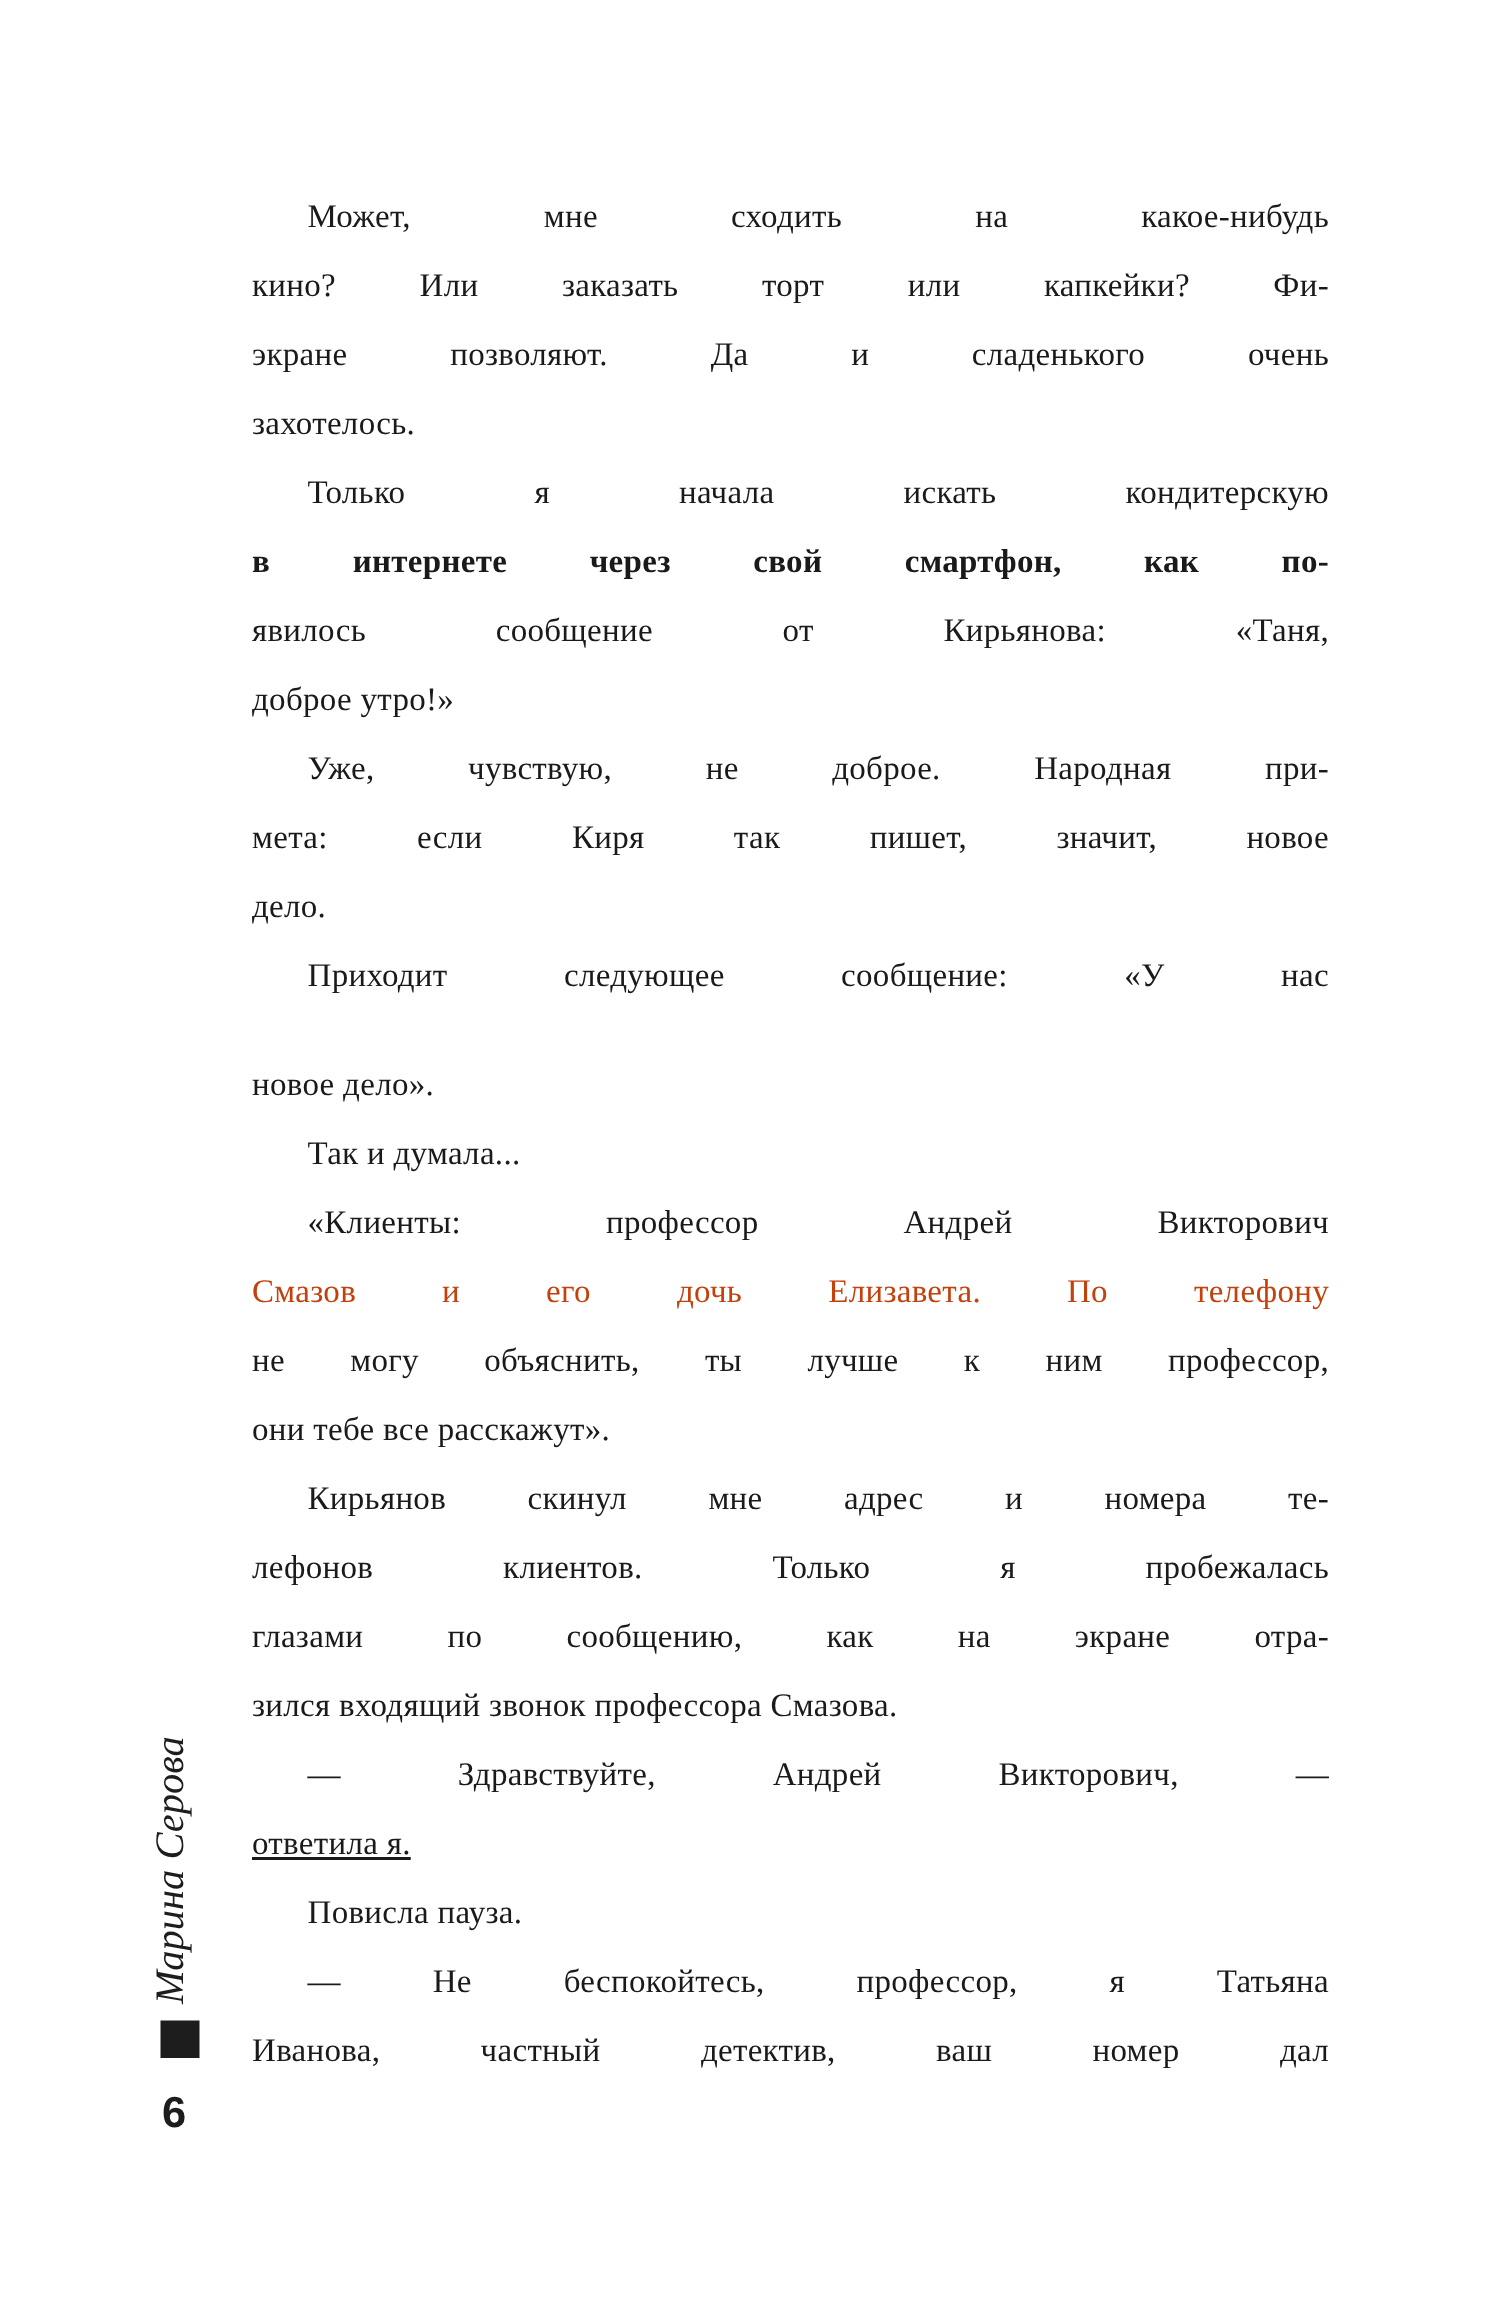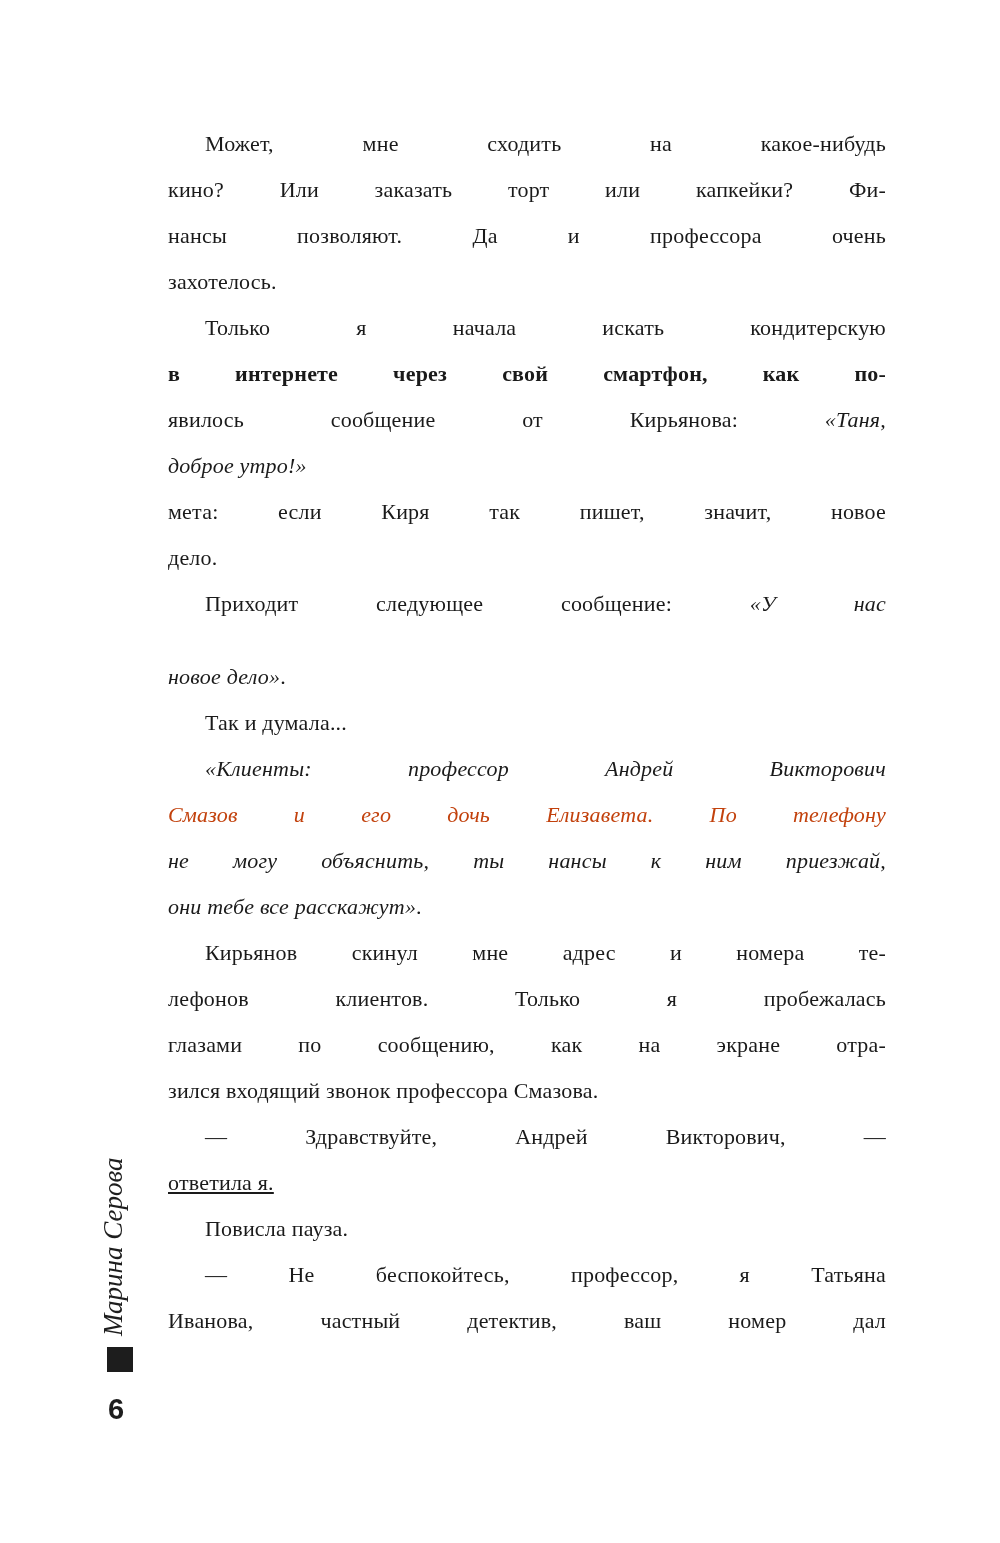--- a/index.html
+++ b/index.html
@@ -36,21 +36,20 @@
     text-align: justify;
     text-align-last: justify;
   }
   .line.left {
     text-align: left;
   }
   .line.indent {
     text-indent: 37px;
   }
   .seg-it {
-    font-style: italic;
   }
   .author-vertical {
     position: absolute;
     left: 94px;
     top: 1336px;
     transform: rotate(-90deg);
     transform-origin: 0 0;
     font-style: italic;
     font-size: 27px;
     line-height: 38px;
@@ -78,34 +77,35 @@
 </style>
 </head>
 <body style="background: rgb(255, 255, 255);">
 
 <div class="page">
 
   <div class="text-block">
     <div>
         <div class="line justify indent" style="color: rgb(26, 26, 26);"><span>Может, мне сходить на какое-нибудь</span></div>
         <div class="line justify" style="color: rgb(26, 26, 26);"><span>кино? Или заказать торт или капкейки? Фи-</span></div>
-        <div class="line justify" style="color: rgb(26, 26, 26);"><span>нансы позволяют. Да и профессора очень</span></div>
+        <div class="line justify" style="color: rgb(26, 26, 26);"><span>экране позволяют. Да и сладенького очень</span></div>
         <div class="line left" style="color: rgb(26, 26, 26);"><span>захотелось.</span></div>
         <div class="line justify indent" style="color: rgb(26, 26, 26);"><span>Только я начала искать кондитерскую</span></div>
         <div class="line justify" style="color: rgb(26, 26, 26); font-weight: bold;"><span>в интернете через свой смартфон, как по-</span></div>
         <div class="line justify" style="color: rgb(26, 26, 26);"><span>явилось сообщение от Кирьянова: </span><span class="seg-it">«Таня,</span></div>
         <div class="line left" style="color: rgb(26, 26, 26);"><span class="seg-it">доброе утро!»</span></div>
+        <div class="line justify indent" style="color: rgb(26, 26, 26);"><span>Уже, чувствую, не доброе. Народная при-</span></div>
         <div class="line justify" style="color: rgb(26, 26, 26);"><span>мета: если Киря так пишет, значит, новое</span></div>
         <div class="line left" style="color: rgb(26, 26, 26);"><span>дело.</span></div>
         <div class="line justify indent" style="color: rgb(26, 26, 26);"><span>Приходит следующее сообщение: </span><span class="seg-it">«У нас</span></div>
         <div class="line left" style="color: rgb(26, 26, 26); margin-top: 27px;"><span class="seg-it">новое дело»</span><span>.</span></div>
         <div class="line left indent" style="color: rgb(26, 26, 26);"><span>Так и думала...</span></div>
         <div class="line justify indent" style="color: rgb(26, 26, 26);"><span class="seg-it">«Клиенты: профессор Андрей Викторович</span></div>
         <div class="line justify" style="color: #c2410c;"><span class="seg-it">Смазов и его дочь Елизавета. По телефону</span></div>
-        <div class="line justify" style="color: rgb(26, 26, 26);"><span class="seg-it">не могу объяснить, ты нансы к ним приезжай,</span></div>
+        <div class="line justify" style="color: rgb(26, 26, 26);"><span class="seg-it">не могу объяснить, ты лучше к ним профессор,</span></div>
         <div class="line left" style="color: rgb(26, 26, 26);"><span class="seg-it">они тебе все расскажут»</span><span>.</span></div>
         <div class="line justify indent" style="color: rgb(26, 26, 26);"><span>Кирьянов скинул мне адрес и номера те-</span></div>
         <div class="line justify" style="color: rgb(26, 26, 26);"><span>лефонов клиентов. Только я пробежалась</span></div>
         <div class="line justify" style="color: rgb(26, 26, 26);"><span>глазами по сообщению, как на экране отра-</span></div>
         <div class="line left" style="color: rgb(26, 26, 26);"><span>зился входящий звонок профессора Смазова.</span></div>
         <div class="line justify indent" style="color: rgb(26, 26, 26);"><span>— Здравствуйте, Андрей Викторович, —</span></div>
         <div class="line left" style="color: rgb(26, 26, 26); text-decoration: underline;"><span>ответила я.</span></div>
         <div class="line left indent" style="color: rgb(26, 26, 26);"><span>Повисла пауза.</span></div>
         <div class="line justify indent" style="color: rgb(26, 26, 26);"><span>— Не беспокойтесь, профессор, я Татьяна</span></div>
         <div class="line justify" style="color: rgb(26, 26, 26);"><span>Иванова, частный детектив, ваш номер дал</span></div>

